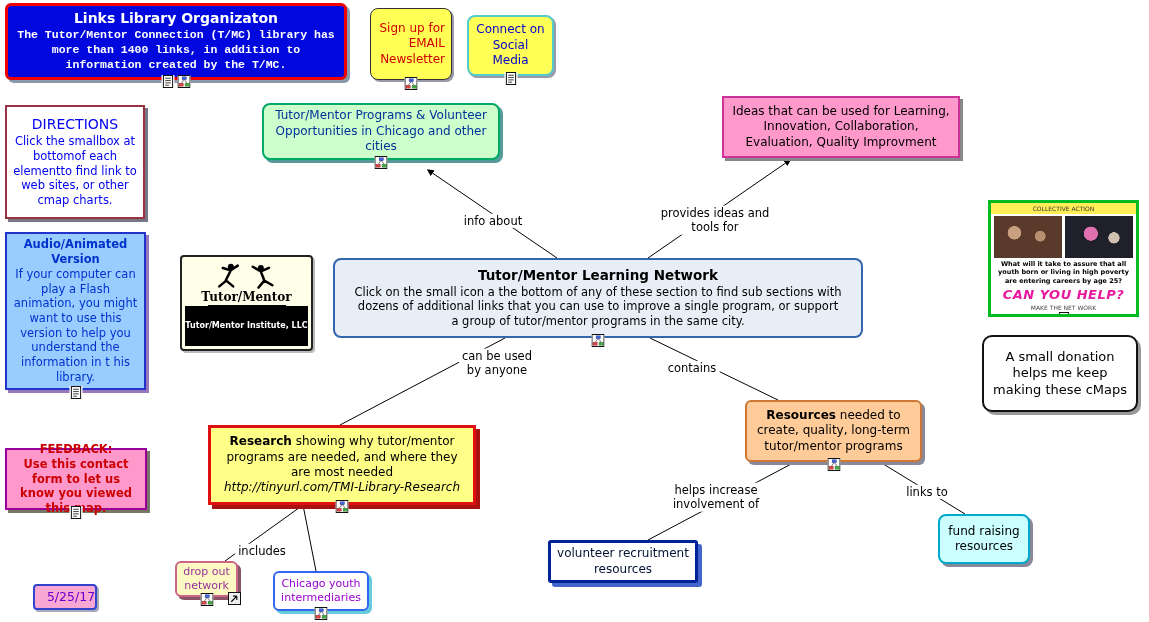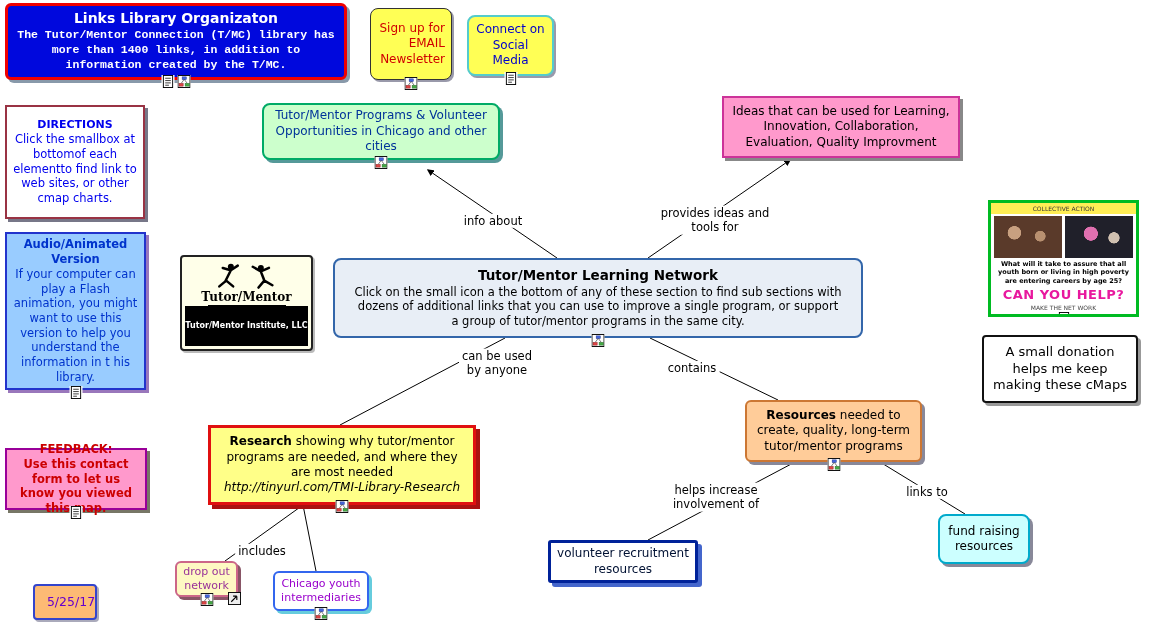--- a/index.html
+++ b/index.html
@@ -24,27 +24,27 @@
   .links-title { font-size:14px; font-weight:bold; }
   .links-body { font-size:11.5px; font-weight:bold;font-family:Liberation Mono, monospace; }
   #n-signup { left:370px; top:8px; width:82px; height:72px; background:#FFFF55; border:1px solid #333;
               border-radius:8px; color:#D00000; font-size:12px; box-shadow:2px 2px 0 #99A;text-align:right; }
   #n-connect { left:467px; top:15px; width:87px; height:61px; background:#FFFF55; border:2px solid #55CCCC;
                border-radius:8px; color:#0000CC; font-size:12px; box-shadow:2px 2px 0 #99A;align-items:center; }
 
   
   #n-directions { left:5px; top:105px; width:140px; height:114px; background:#fff; border:2px solid #993344;
                   box-shadow:3px 3px 0 #778; color:#0000EE; font-size:11.5px; }
-  .directions-title { font-weight:bold; font-size:11px; }
+  .directions-title { font-weight:normal; font-size:14px; }
   #n-audio { left:5px; top:232px; width:141px; height:158px; background:#99CCFF; border:2px solid #2233CC;
              box-shadow:3px 3px 0 #9977BB; color:#0033CC; font-size:11.5px; }
   .audio-title { font-weight:bold; }
   #n-feedback { left:5px; top:448px; width:142px; height:62px; background:#FF99CC; border:2px solid #990099;
                 box-shadow:3px 3px 0 #776; color:#CC0000; font-weight:bold; font-size:11.5px; }
-  #n-date { left:33px; top:584px; width:64px; height:36px; background:#fdba74; border:2px solid #3344CC;
+  #n-date { left:33px; top:584px; width:64px; height:26px; background:#f9a8d4; border:2px solid #3344CC;
             border-radius:4px; color:#6600CC; font-size:12.5px; box-shadow:2px 2px 0 #AAB;padding-left:18px; }
 
   
   #n-programs { left:262px; top:103px; width:238px; height:57px; background:#CCFFCC; border:2px solid #00AA66;
                 border-radius:8px; box-shadow:3px 3px 0 #559999; color:#003399; font-size:12px; }
   #n-ideas { left:722px; top:96px; width:238px; height:62px; background:#FF99CC; border:2px solid #CC3399;
              box-shadow:3px 3px 0 #888; color:#000; font-size:12px; }
   #n-center { left:333px; top:258px; width:530px; height:80px; background:#E8EEF6; border:2px solid #3366AA;
               border-radius:8px; color:#000; font-size:11.5px; padding:4px 18px; }
   .center-title { font-size:13.5px; font-weight:bold; }
@@ -79,26 +79,26 @@
               display:block; padding:0; overflow:hidden; }
   .poster-strip { height:11px; background:#FFEE55; font-size:6px; color:#333; white-space:nowrap;
                   overflow:hidden; text-align:center; line-height:11px; }
   .poster-photos { display:flex; gap:3px; margin:2px 3px; height:42px; }
   .photo { flex:1; }
   .photo-a { background: radial-gradient(circle at 30% 40%, #C8A080 12%, rgba(0,0,0,0) 13%),
                          radial-gradient(circle at 68% 48%, #B89070 10%, rgba(0,0,0,0) 11%), #5A3A2A; }
   .photo-b { background: radial-gradient(circle at 38% 42%, #E070B0 14%, rgba(0,0,0,0) 15%),
                          radial-gradient(circle at 72% 52%, #D0C0B0 10%, rgba(0,0,0,0) 11%), #20202A; }
   .poster-q { font-size:6.5px; font-weight:bold; color:#000; padding:0 5px; line-height:1.3; text-align:center; }
-  .poster-headline { font-size:13px; font-weight:bold; color:#E8189E; text-align:center;
+  .poster-headline { font-size:13px; font-weight:bold; font-style:italic; color:#E8189E; text-align:center;
                      letter-spacing:0.5px; margin-top:2px; }
   .poster-sub { font-size:6px; color:#444; text-align:center; }
 
-  #n-donation { left:982px; top:335px; width:156px; height:68px; background:#fff; border:2px solid #111;
-                border-radius:4px; box-shadow:3px 3px 0 #999; color:#000; font-size:13px; }
+  #n-donation { left:982px; top:335px; width:156px; height:77px; background:#fff; border:2px solid #111;
+                border-radius:10px; box-shadow:3px 3px 0 #999; color:#000; font-size:13px; }
 </style>
 </head>
 <body>
 
 <svg width="0" height="0" style="position:absolute">
   <defs>
     <g id="icon-doc">
       <rect x="2" y="0.5" width="10" height="13" fill="#fff" stroke="#000" stroke-width="1"></rect>
       <path d="M4 3.5h6M4 6h6M4 8.5h6M4 11h4" stroke="#000" stroke-width="0.8" fill="none"></path>
     </g>

